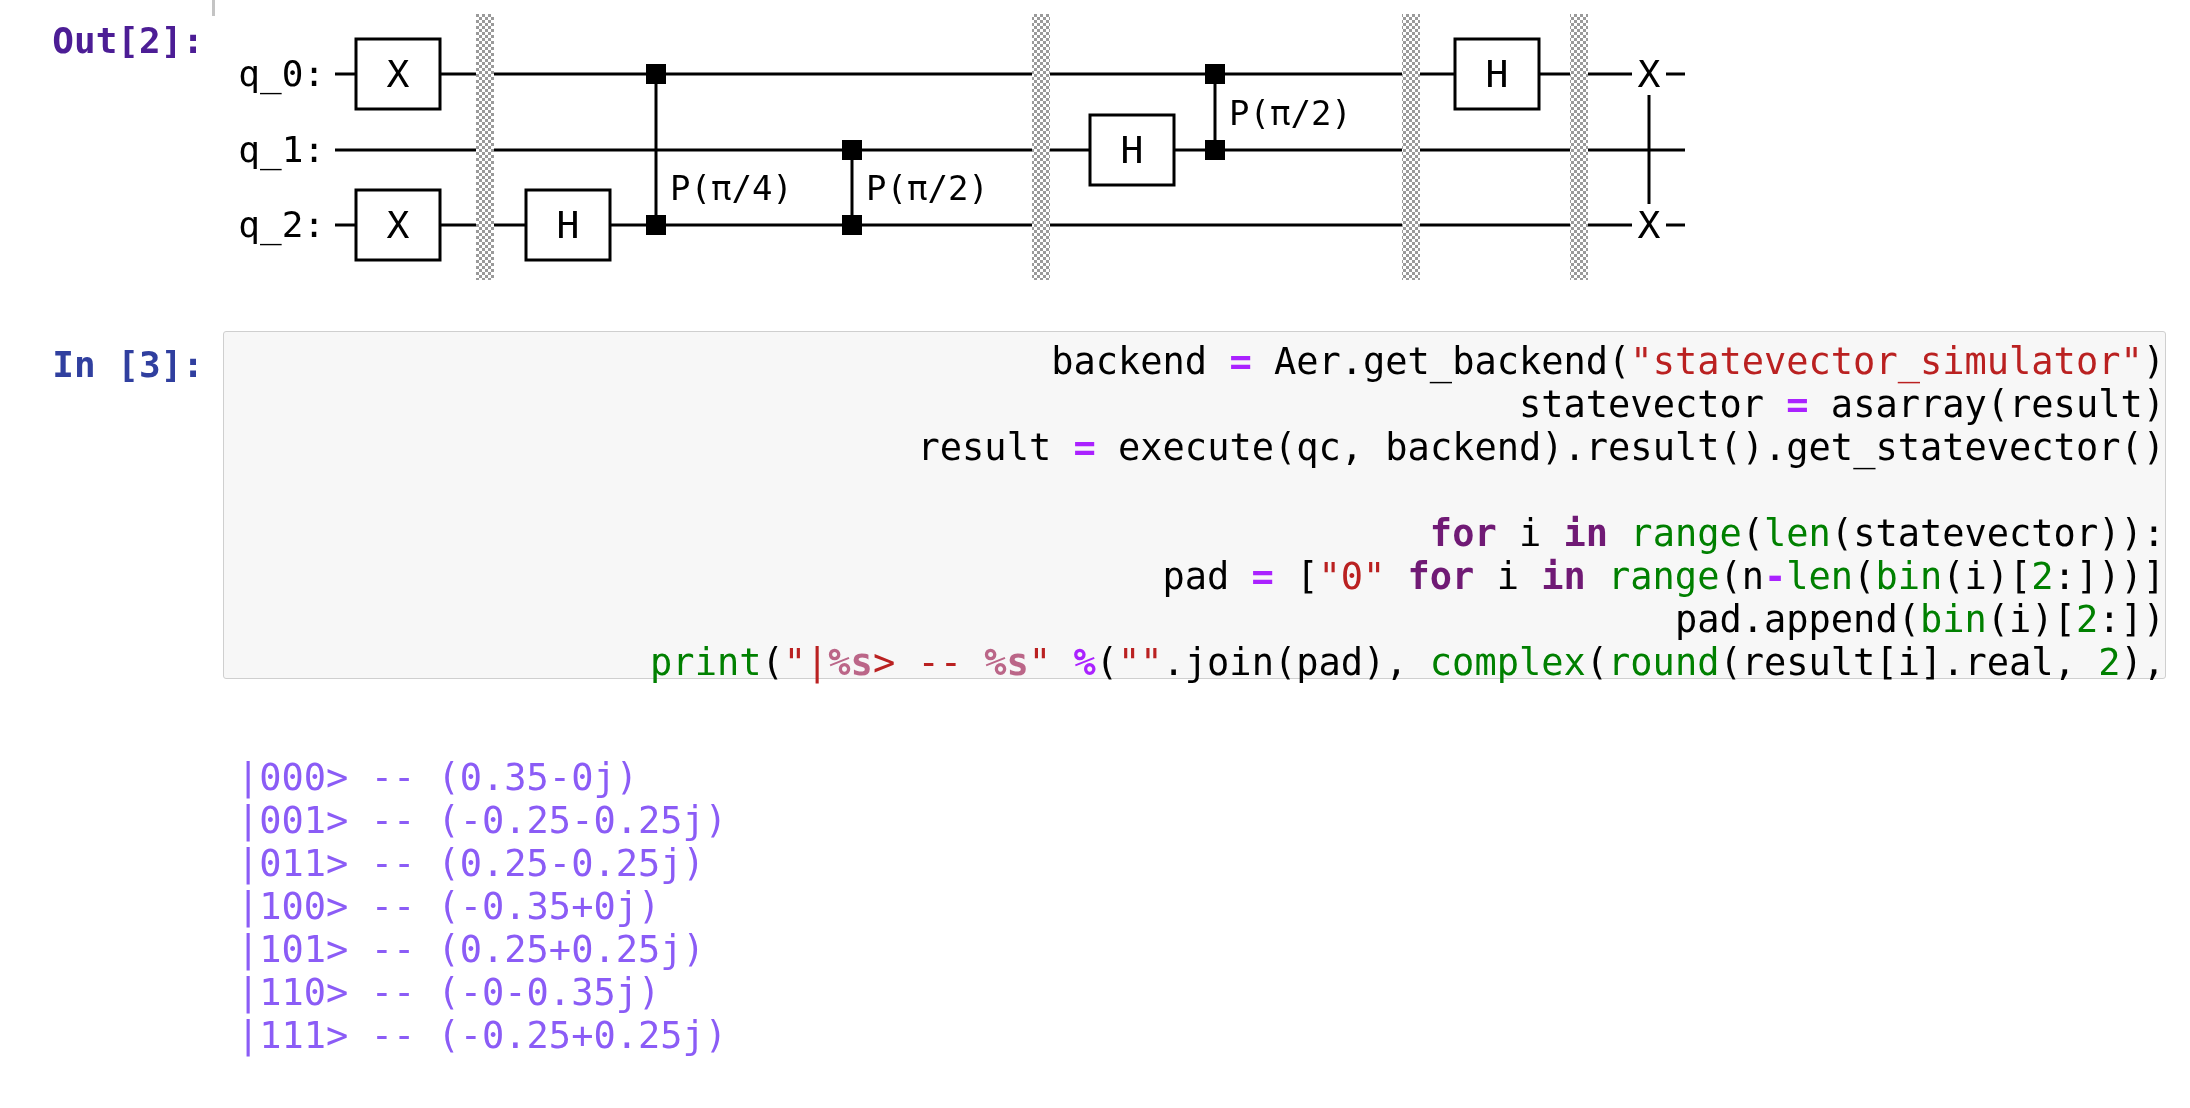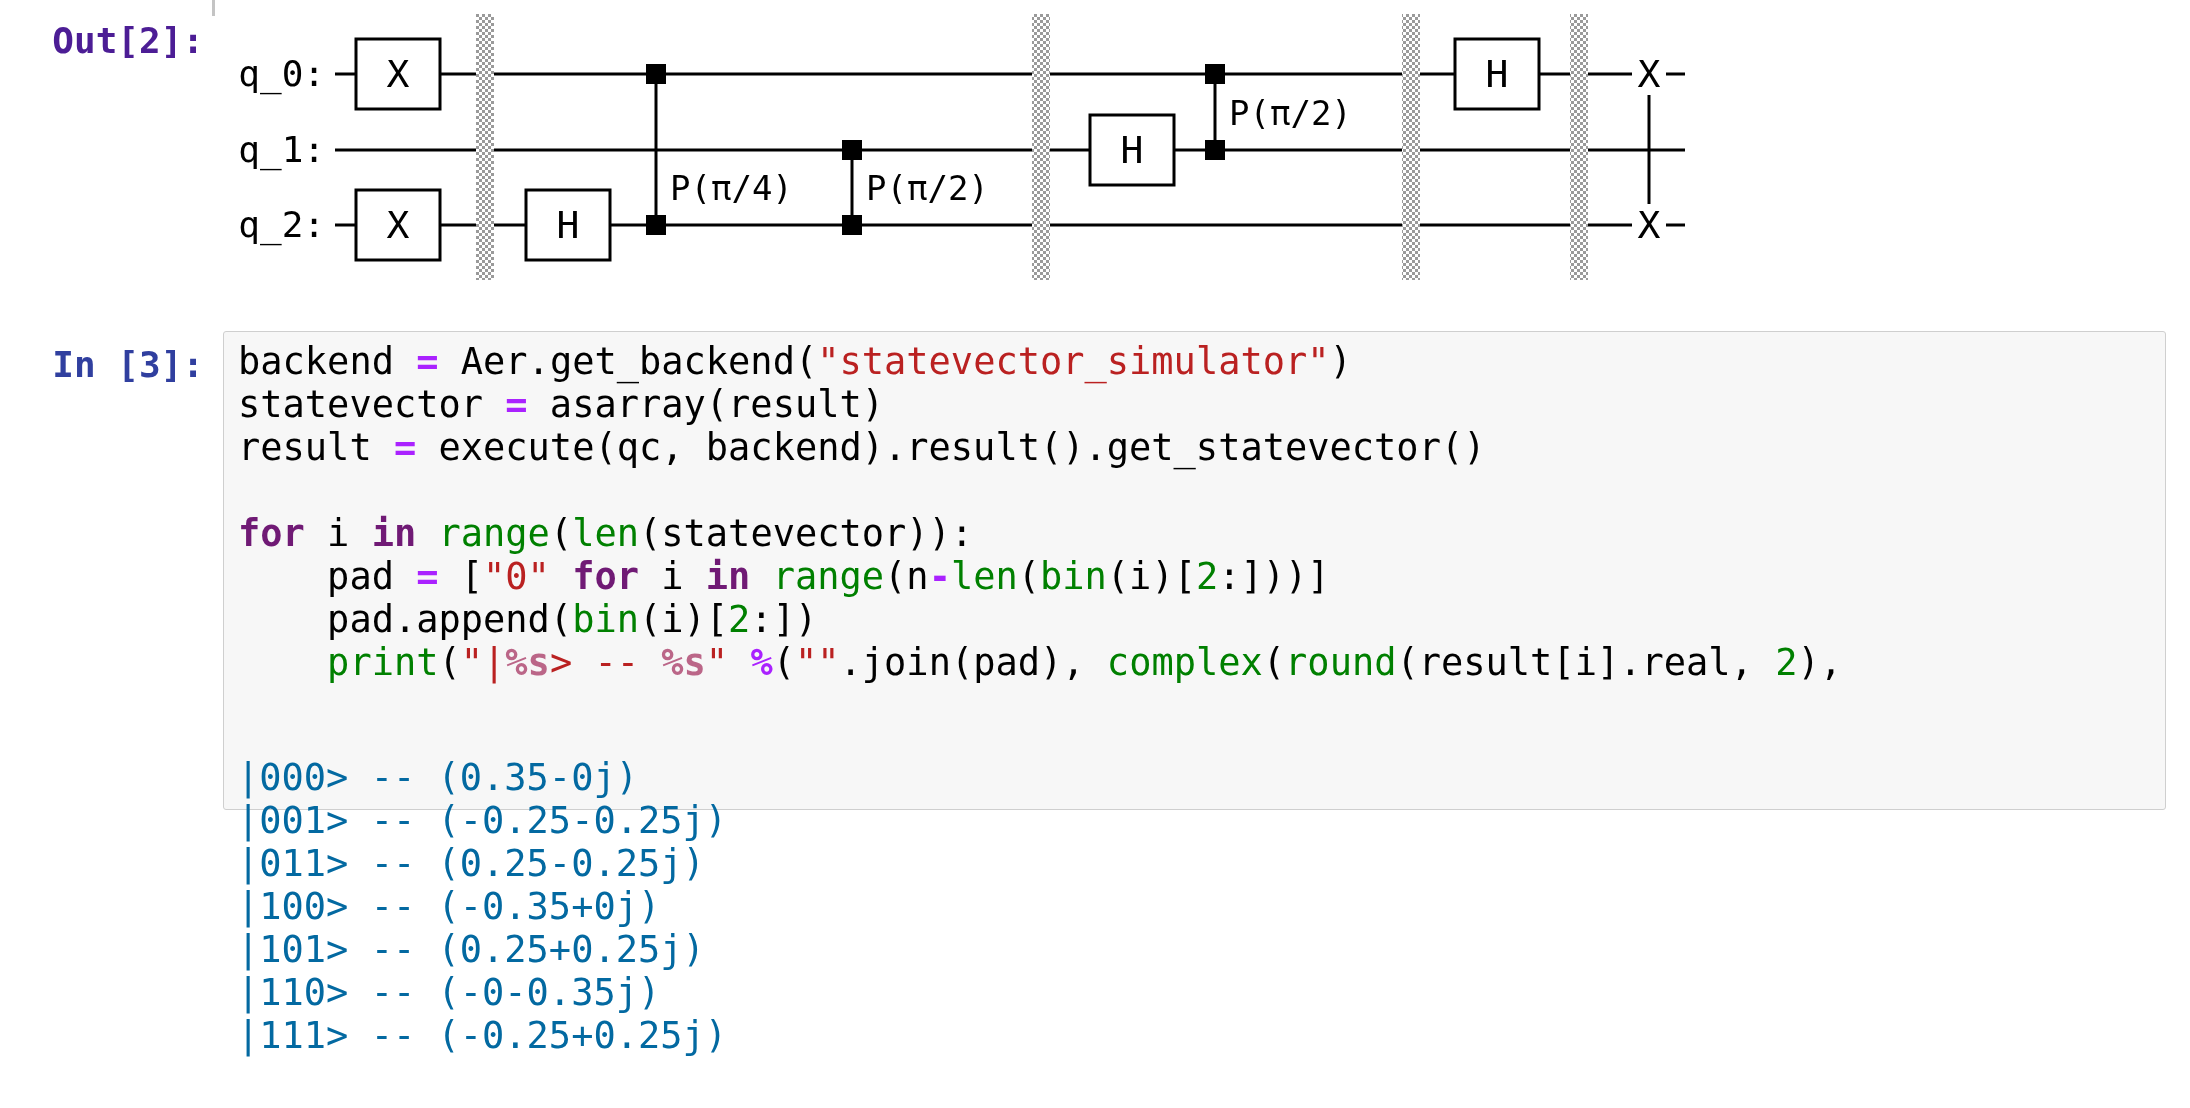--- a/index.html
+++ b/index.html
@@ -24,35 +24,35 @@
   .gatebox{fill:#ffffff;stroke:#000;stroke-width:3;}
   .ctrl{fill:#000;}
   .swapbg{fill:#ffffff;}
   .ctext{font-family:"DejaVu Sans Mono","Liberation Mono",monospace;fill:#000;}
   .qlabel{font-size:36px;}
   .glabel{font-size:38px;text-anchor:middle;}
   .plabel{font-size:34px;}
 
   
   .code-cell{
-    position:absolute;left:223px;top:331px;width:1943px;height:479px;
+    position:absolute;left:223px;top:331px;width:1943px;height:348px;
     background:#f7f7f7;border:1px solid #cfcfcf;border-radius:3px;
-    padding:8px 0 16px 14px;box-sizing:border-box;
+    padding:8px 0 16px 14px;box-sizing:border-box;text-align:right;
   }
   .code-line{white-space:pre;font-size:37px;line-height:43px;min-height:43px;color:#000;}
   .kw{color:#701a75;font-weight:bold;}
   .bi{color:#008000;}
   .str{color:#ba2121;}
   .op{color:#aa22ff;font-weight:bold;}
   .si{color:#bb6688;font-weight:bold;}
   .num{color:#008000;}
 
   
   .output-area{position:absolute;left:237px;top:756px;}
-  .output-line{white-space:pre;font-size:37px;line-height:43px;color:#0369a1;}
+  .output-line{white-space:pre;font-size:37px;line-height:43px;color:#8b5cf6;}
 </style>
 </head>
 <body>
 
 <div class="page">
 
   <div class="cell-border-tick"></div>
 
   <div class="prompt out-prompt">Out[2]:</div>
 

